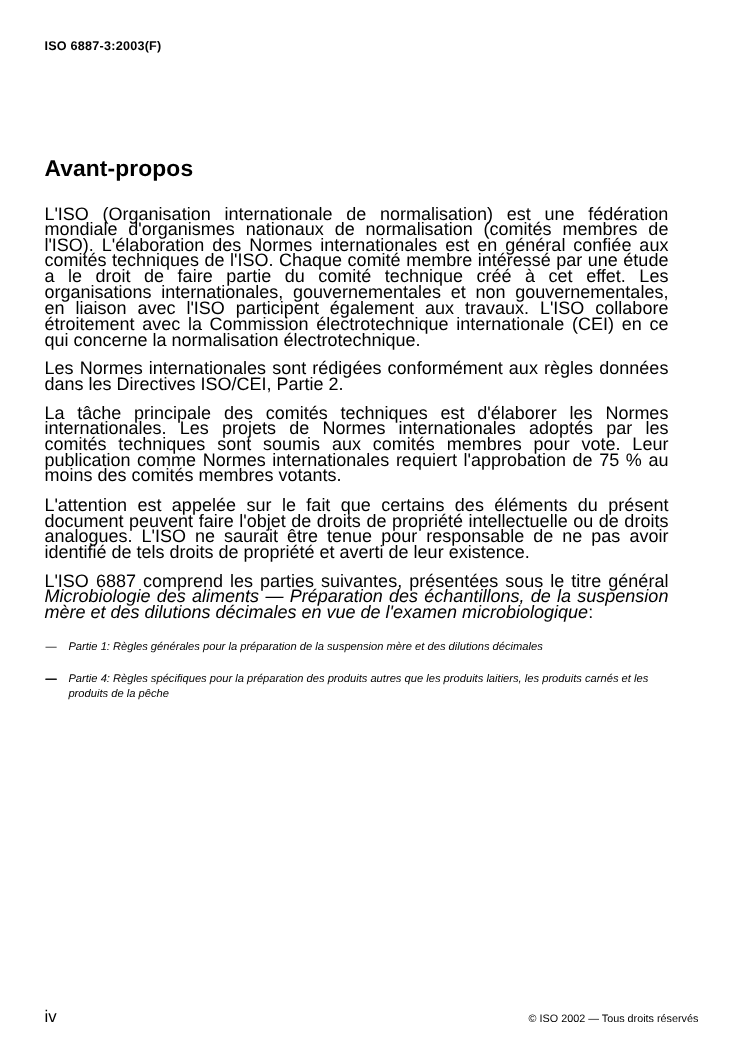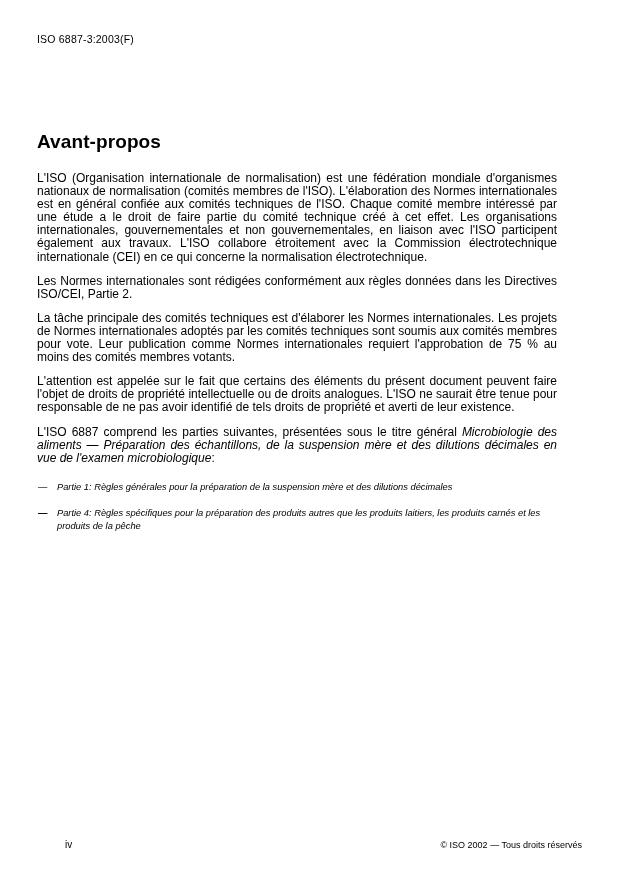--- a/index.html
+++ b/index.html
@@ -14,38 +14,38 @@
     background: #ffffff;
     font-family: "Liberation Sans", sans-serif;
     color: #000000;
     overflow: hidden;
   }
   .doc-header {
     position: absolute;
     left: 37px;
     top: 33px;
     font-size: 10.5px;
-    font-weight: normal;
+    font-weight: bold;
     letter-spacing: 0.2px;
   }
   .content {
     position: absolute;
     left: 37px;
     top: 131px;
     width: 520px;
   }
   .section-title {
     font-size: 19px;
     font-weight: bold;
     letter-spacing: 0.1px;
     margin: 0 0 19px 0;
   }
   p.para {
     margin: 0 0 11px 0;
-    font-size: 12px;
+    font-size: 15px;
     line-height: 13.1px;
     text-align: justify;
     text-justify: inter-word;
   }
   p.para:last-of-type {
     margin-bottom: 12px;
   }
   .it {
     font-style: italic;
   }
@@ -76,22 +76,21 @@
     position: absolute;
     left: 37px;
     right: 37px;
     top: 839px;
     display: flex;
     justify-content: space-between;
     align-items: baseline;
     font-size: 9.3px;
   }
   .footer-page {
-    font-size: 10px;
-    margin-left: 28px;
+    font-size: 14px;
   }
   .footer-copy {
     font-size: 9px;
   }
 </style>
 </head>
 <body>
 
 <div class="page">
 

